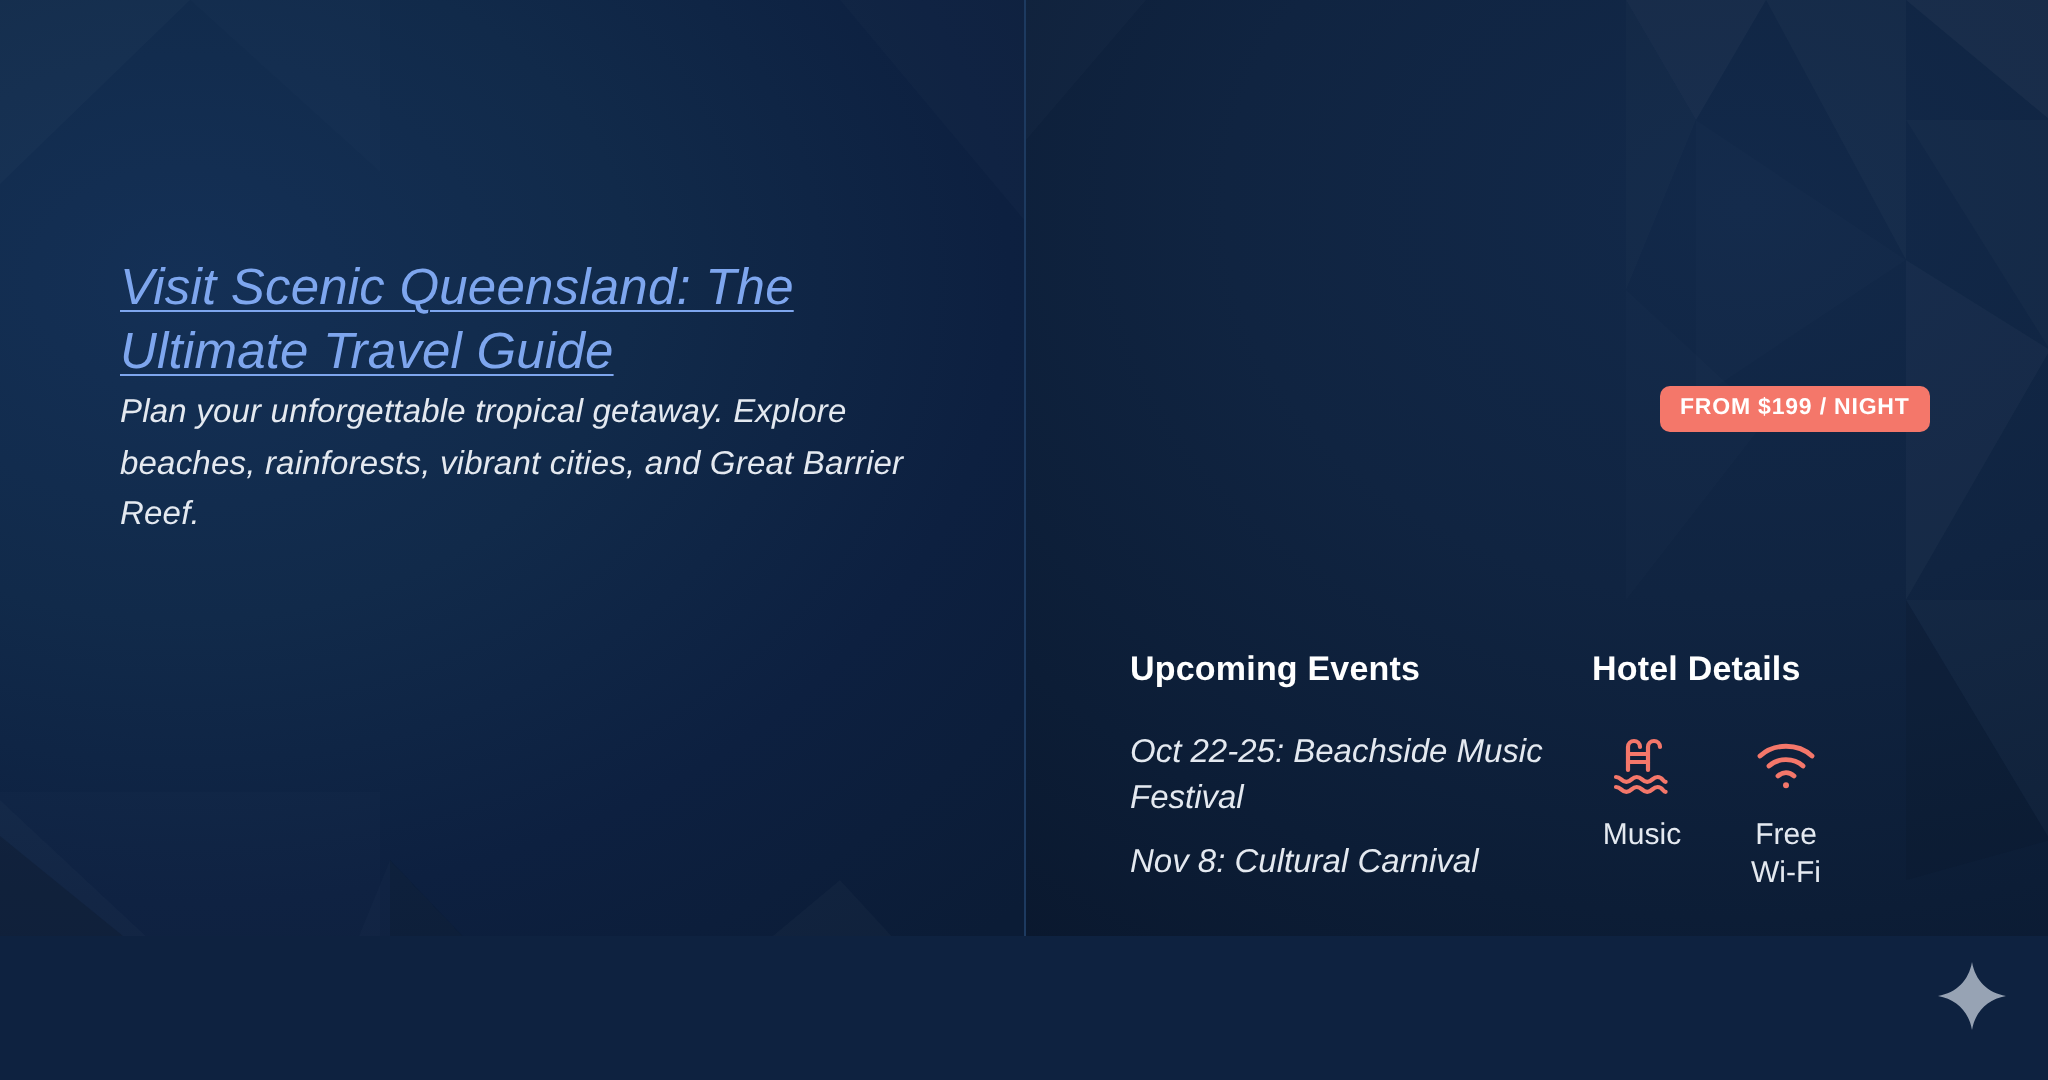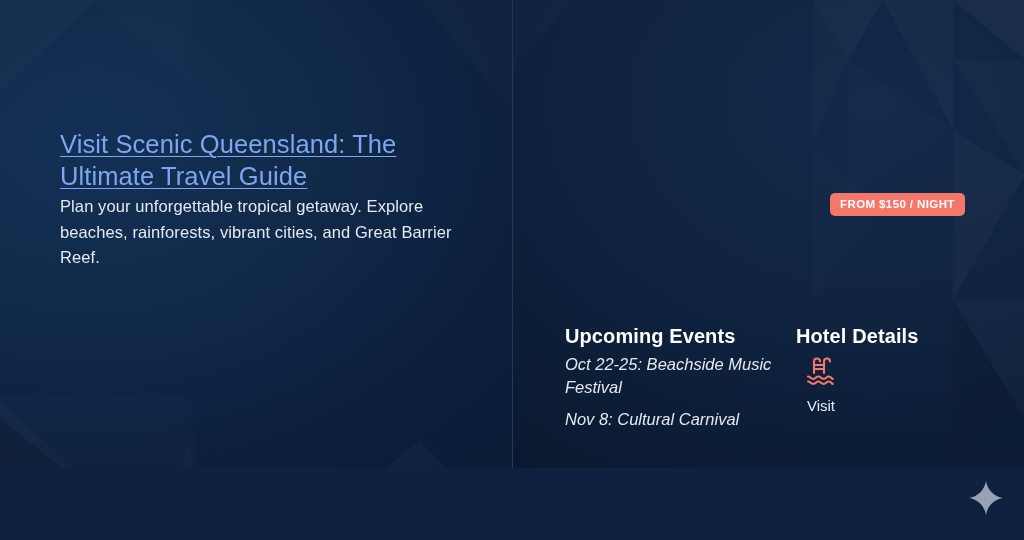--- a/index.html
+++ b/index.html
@@ -20,20 +20,21 @@
     overflow: hidden;
     background: #0e2240;
   }
 
   
   .panel {
     position: absolute;
     top: 0;
     height: 468px;
     overflow: hidden;
+    font-style: italic;
   }
   .panel-left {
     left: 0;
     width: 512px;
     background:
       radial-gradient(115% 95% at 18% 30%, #143056 0%, #112a4a 38%, #0d2040 70%, #0b1c36 100%);
   }
   .panel-right {
     left: 512px;
     width: 512px;
@@ -99,24 +100,24 @@
     width: 225px;
   }
   .details-col {
     position: absolute;
     left: 796px;
     top: 325px;
     width: 200px;
   }
   .col-heading {
     color: #ffffff;
-    font-size: 20px;
+    font-size: 17px;
     font-weight: bold;
     letter-spacing: 0.1px;
-    margin-bottom: 5px;
+    margin-bottom: 20px;
   }
   .event-item {
     color: #e4e9f0;
     font-size: 16.5px;
     line-height: 23px;
     margin-bottom: 9px;
     font-style: italic;
   }
 
   .amenities {
@@ -190,21 +191,21 @@
         <polygon points="300,145 370,210 300,300" fill="#ffffff" opacity="0.010"></polygon>
         <polygon points="440,300 512,300 512,420" fill="#ffffff" opacity="0.020"></polygon>
         <polygon points="440,300 512,420 440,440" fill="#0a1526" opacity="0.18"></polygon>
         <polygon points="0,0 60,0 0,70" fill="#ffffff" opacity="0.014"></polygon>
         <polygon points="330,470 420,540 330,540" fill="#ffffff" opacity="0.014"></polygon>
       </svg>
     </div>
 
   </div>
 
-  <div class="price-badge">FROM $150 / NIGHT</div>
+  <div class="price-badge">FROM $199 / NIGHT</div>
 
   <div class="events-col">
     <div class="col-heading">Upcoming Events</div>
     <div class="event-item">Oct 22-25: Beachside Music Festival</div>
     <div class="event-item">Nov 8: Cultural Carnival</div>
   </div>
 
   <div class="details-col">
     <div class="col-heading">Hotel Details</div>
 
@@ -214,23 +215,34 @@
         <div class="amenity-icon">
           <svg width="34" height="32" viewBox="0 0 34 32" fill="none" stroke="#f4776a" stroke-width="2.1" stroke-linecap="round">
             <path d="M10 19 V7.5 a3 3 0 0 1 6 0"></path>
             <path d="M20 19 V7.5 a3 3 0 0 1 6 0"></path>
             <path d="M10 11 H20"></path>
             <path d="M10 15 H20"></path>
             <path d="M4 22.5 c2.6 0 2.6 2.4 5.2 2.4 s2.6 -2.4 5.2 -2.4 s2.6 2.4 5.2 2.4 s2.6 -2.4 5.2 -2.4 s2.6 2.4 4 2.4"></path>
             <path d="M4 27.5 c2.6 0 2.6 2.4 5.2 2.4 s2.6 -2.4 5.2 -2.4 s2.6 2.4 5.2 2.4 s2.6 -2.4 5.2 -2.4 s2.6 2.4 4 2.4"></path>
           </svg>
         </div>
-        <div class="amenity-label">Visit</div>
+        <div class="amenity-label">Music</div>
       </div>
 
+      <div class="amenity">
+        <div class="amenity-icon">
+          <svg width="34" height="30" viewBox="0 0 34 30" fill="none" stroke="#f4776a" stroke-width="2.4" stroke-linecap="round">
+            <path d="M4 11 C11 4.5 23 4.5 30 11"></path>
+            <path d="M8.5 16 C13 11.8 21 11.8 25.5 16"></path>
+            <path d="M13 21 C15.4 18.8 18.6 18.8 21 21"></path>
+            <circle cx="17" cy="25.6" r="1.5" fill="#f4776a" stroke="none"></circle>
+          </svg>
+        </div>
+        <div class="amenity-label">Free Wi-Fi</div>
+      </div>
 
 
     </div>
   </div>
 
   <div class="sparkle">
     <svg width="38" height="38" viewBox="0 0 38 38">
       <path d="M19 2 C20.6 11.2 26.8 17.4 36 19 C26.8 20.6 20.6 26.8 19 36 C17.4 26.8 11.2 20.6 2 19 C11.2 17.4 17.4 11.2 19 2 Z" fill="#97a3b4"></path>
     </svg>
   </div>

